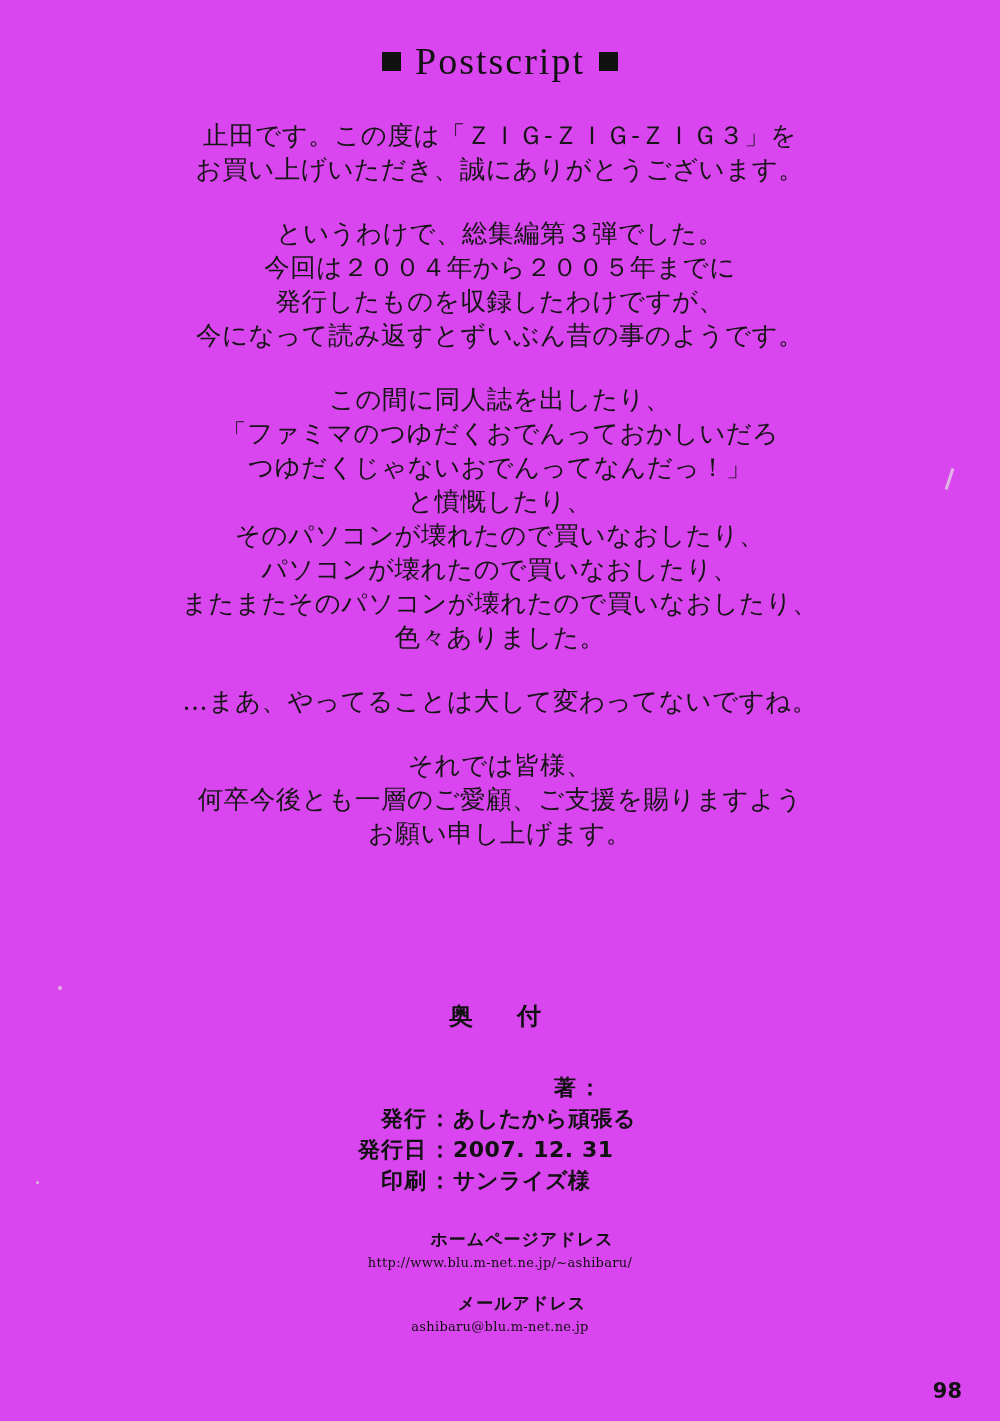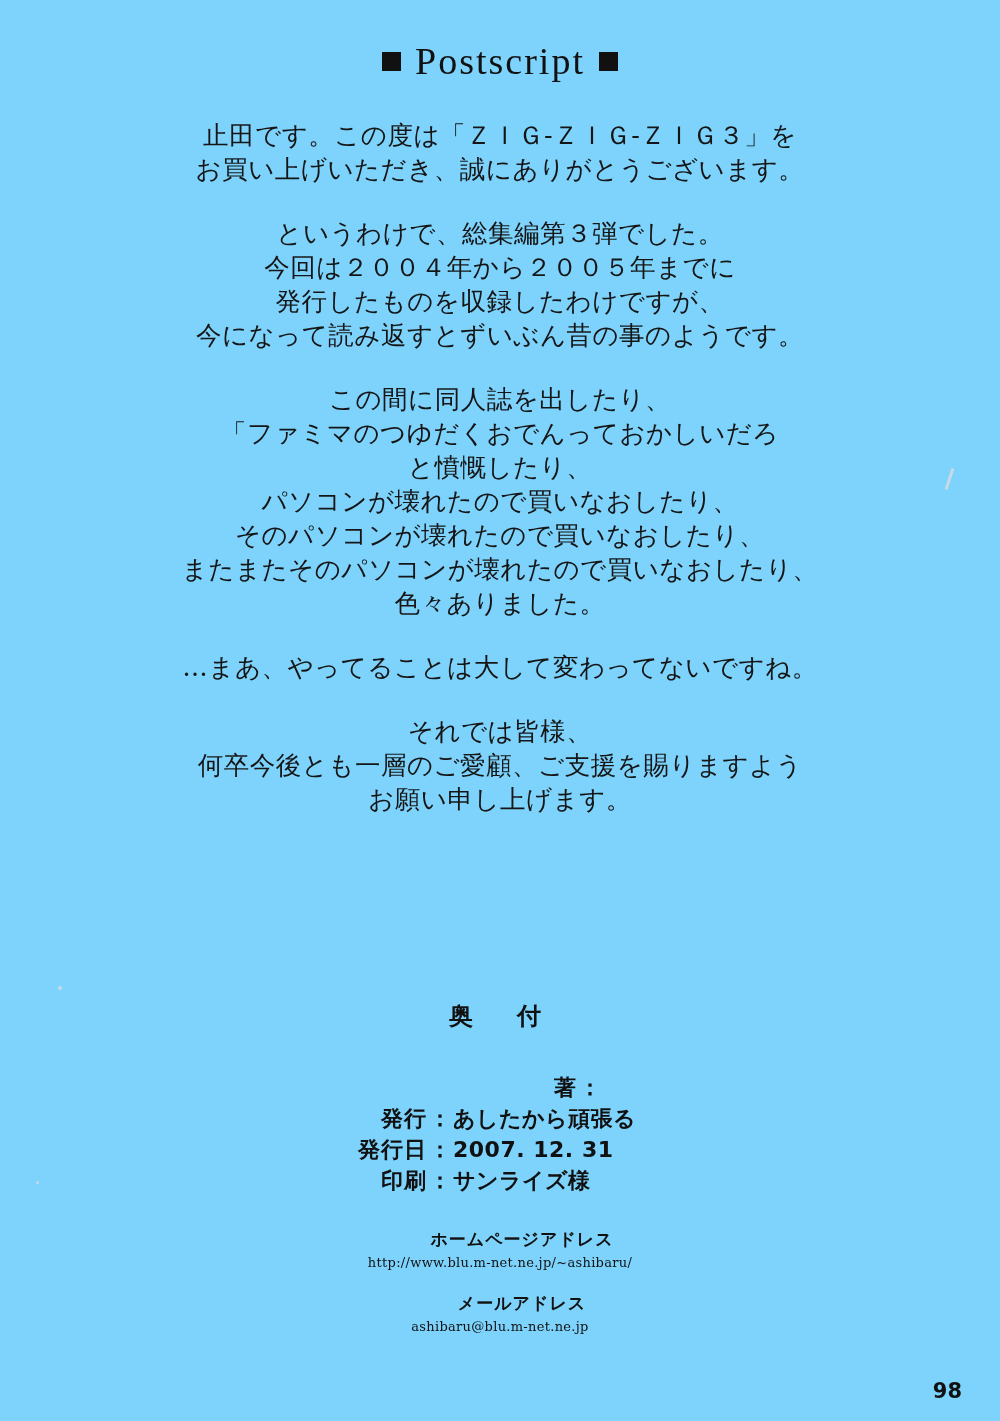--- a/index.html
+++ b/index.html
@@ -11,21 +11,21 @@
     width: 1000px;
     height: 1421px;
     position: relative;
     font-family: "Liberation Serif", serif;
     color: #111111;
     overflow: hidden;
   }
   .page {
     position: absolute;
     inset: 0;
-    background: #7dd3fc;
+    background: #d946ef;
   }
 
   
   .title-row {
     position: absolute;
     top: 42px;
     left: 0;
     width: 100%;
     text-align: center;
     display: flex;
@@ -182,23 +182,24 @@
     <div class="para">
       <div class="line">というわけで、総集編第３弾でした。</div>
       <div class="line">今回は２００４年から２００５年までに</div>
       <div class="line">発行したものを収録したわけですが、</div>
       <div class="line">今になって読み返すとずいぶん昔の事のようです。</div>
     </div>
 
     <div class="para">
       <div class="line">この間に同人誌を出したり、</div>
       <div class="line">「ファミマのつゆだくおでんっておかしいだろ</div>
+      <div class="line">つゆだくじゃないおでんってなんだっ！」</div>
       <div class="line">と憤慨したり、</div>
+      <div class="line">そのパソコンが壊れたので買いなおしたり、</div>
       <div class="line">パソコンが壊れたので買いなおしたり、</div>
-      <div class="line">そのパソコンが壊れたので買いなおしたり、</div>
       <div class="line">またまたそのパソコンが壊れたので買いなおしたり、</div>
       <div class="line">色々ありました。</div>
     </div>
 
     <div class="para">
       <div class="line">…まあ、やってることは大して変わってないですね。</div>
     </div>
 
     <div class="para">
       <div class="line">それでは皆様、</div>

